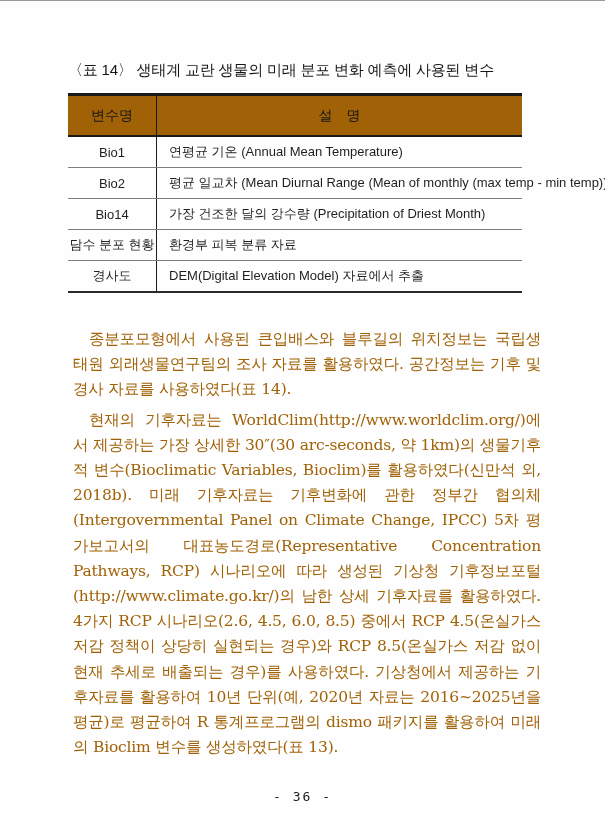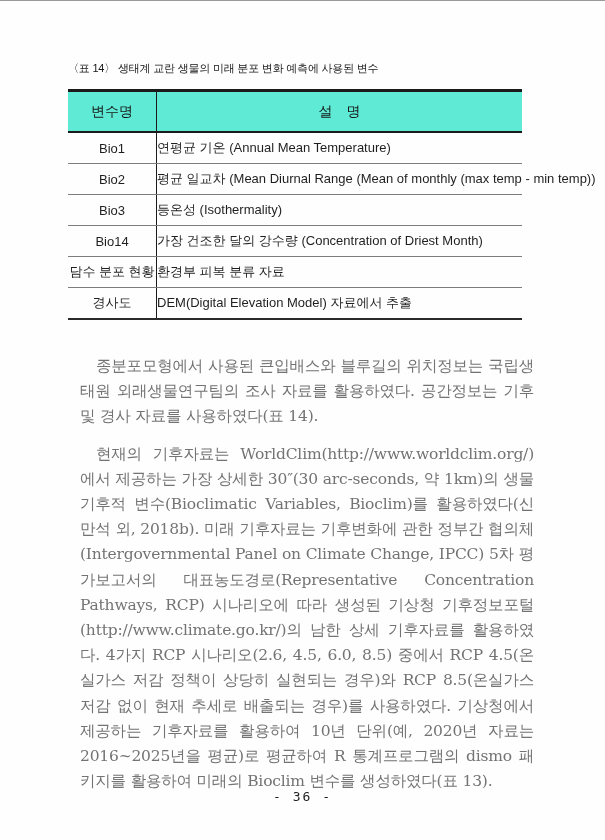--- a/index.html
+++ b/index.html
@@ -18,36 +18,36 @@
     color: #1a1a1a;
   }
   .content {
     position: absolute;
     left: 68px;
     top: 60px;
     width: 478px;
   }
   .table-caption {
     font-family: "Liberation Sans", sans-serif;
-    font-size: 11px;
+    font-size: 15px;
     letter-spacing: -0.2px;
     color: #151515;
     margin: 0 0 13px 0;
   }
   table.var-table {
     border-collapse: collapse;
     table-layout: fixed;
     width: 454px;
     border-top: 3px solid #1a1a1a;
     border-bottom: 2px solid #2a2a2a;
     font-family: "Liberation Sans", sans-serif;
   }
   table.var-table th {
     height: 37px;
-    background: #5eead4;
+    background: #a16207;
     font-weight: normal;
     font-size: 14px;
     text-align: center;
     border-bottom: 2px solid #1a1a1a;
     color: #151515;
   }
   table.var-table td {
     height: 28px;
     font-size: 13px;
     border-bottom: 1px solid #7d7d7d;
@@ -55,33 +55,33 @@
     vertical-align: middle;
     margin-left: 15px;
   }
   .col-name { width: 86px; }
   table.var-table th.col-name,
   table.var-table td.cell-name {
     text-align: center;
     border-right: 1.5px solid #1a1a1a;
   }
   table.var-table td.cell-desc {
-    padding-left: 0;
+    padding-left: 12px;
     white-space: nowrap;
     overflow: visible;
   }
   .body-par {
     font-family: "DejaVu Serif", "Liberation Serif", serif;
     font-size: 15.5px;
     line-height: 25.2px;
     text-align: justify;
     text-indent: 16px;
     letter-spacing: -0.2px;
-    margin: 12px;
-    color: #737373;
+    margin: 5px;
+    color: #a16207;
   }
   .body-par.first {
     margin-top: 34px;
   }
   .footer {
     position: absolute;
     left: 0;
     right: 0;
     bottom: 36px;
     text-align: center;
@@ -109,26 +109,22 @@
       <tbody>
         <tr>
           <td class="cell-name">Bio1</td>
           <td class="cell-desc">연평균 기온 (Annual Mean Temperature)</td>
         </tr>
         <tr>
           <td class="cell-name">Bio2</td>
           <td class="cell-desc">평균 일교차 (Mean Diurnal Range (Mean of monthly (max temp - min temp))</td>
         </tr>
         <tr>
-          <td class="cell-name">Bio3</td>
-          <td class="cell-desc">등온성 (Isothermality)</td>
-        </tr>
-        <tr>
           <td class="cell-name">Bio14</td>
-          <td class="cell-desc">가장 건조한 달의 강수량 (Concentration of Driest Month)</td>
+          <td class="cell-desc">가장 건조한 달의 강수량 (Precipitation of Driest Month)</td>
         </tr>
         <tr>
           <td class="cell-name">담수 분포 현황</td>
           <td class="cell-desc">환경부 피복 분류 자료</td>
         </tr>
         <tr>
           <td class="cell-name">경사도</td>
           <td class="cell-desc">DEM(Digital Elevation Model) 자료에서 추출</td>
         </tr>
       </tbody>

